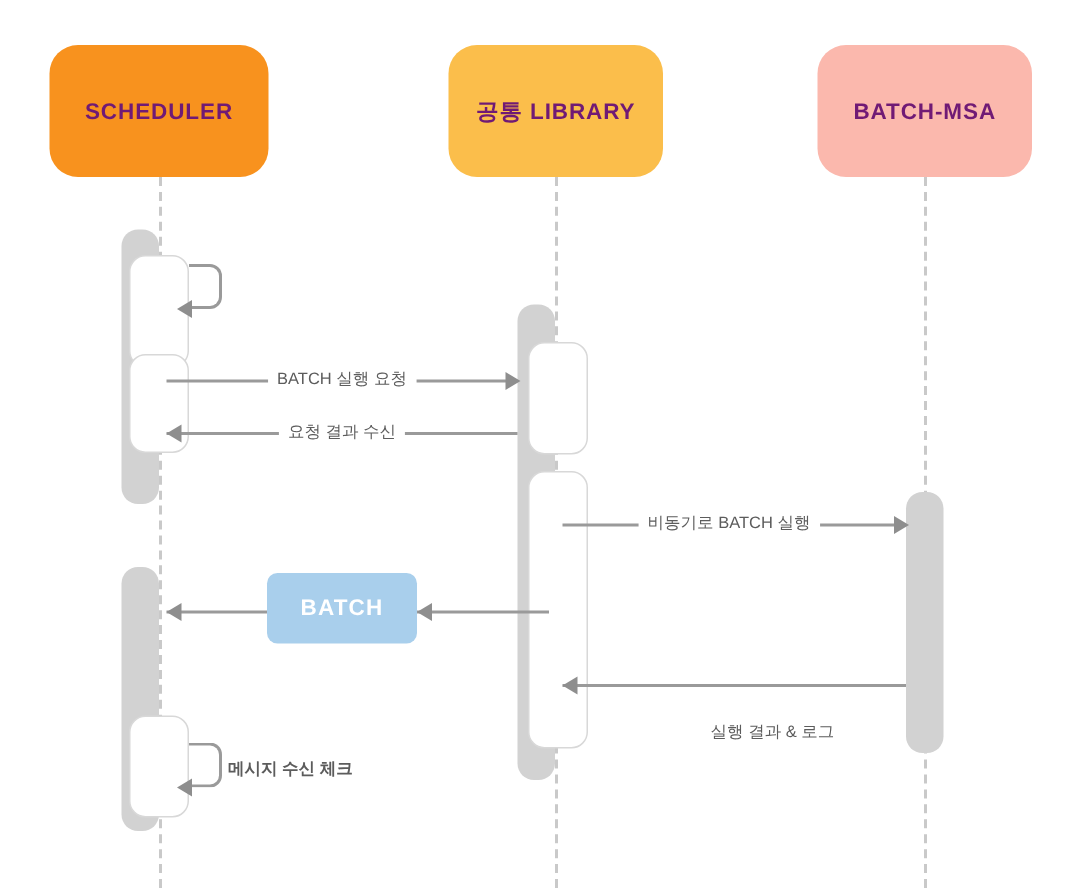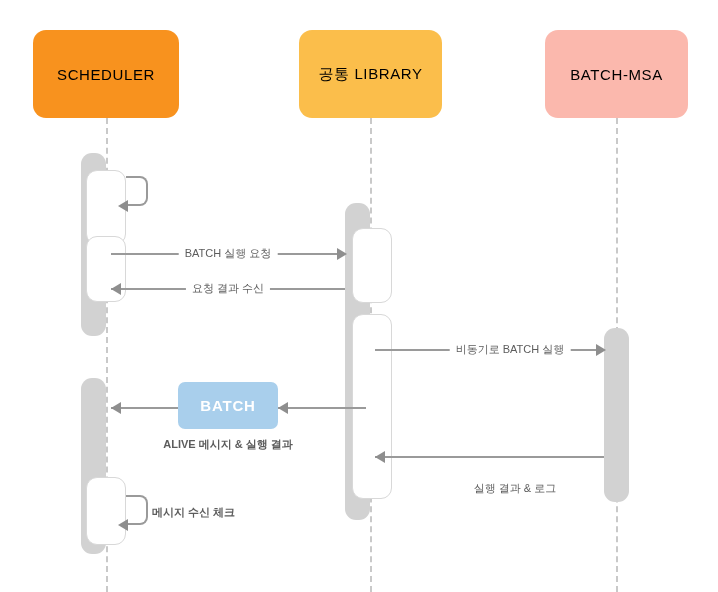--- a/index.html
+++ b/index.html
@@ -17,23 +17,23 @@
     background: #ffffff;
     overflow: hidden;
   }
 
   
   .actor-box {
     position: absolute;
     display: flex;
     align-items: center;
     justify-content: center;
-    border-radius: 13px;
-    color: #000000;
-    font-weight: normal;
+    border-radius: 19px;
+    color: #701a75;
+    font-weight: bold;
     font-size: 15px;
     letter-spacing: 0.6px;
     text-align: center;
     box-sizing: border-box;
   }
 
   
   .lifeline {
     position: absolute;
     width: 0;
@@ -162,32 +162,31 @@
   <div class="msg" style="left:111px; top:253px; width:234px;"></div>
   <div class="arrowhead right" style="left:337px; top:248px;"></div>
   <div class="msg-label centered" style="left:228px; top:246px;">BATCH 실행 요청</div>
 
   <div class="msg" style="left:111px; top:288px; width:234px;"></div>
   <div class="arrowhead left" style="left:111px; top:283px;"></div>
   <div class="msg-label centered" style="left:228px; top:281px;">요청 결과 수신</div>
 
   <div class="msg" style="left:375px; top:349px; width:229px;"></div>
   <div class="arrowhead right" style="left:596px; top:344px;"></div>
-  <div class="msg-label centered" style="left:510px; top:342px;">비동기로 BATCH 실행</div>
+  <div class="msg-label centered" style="left:486px; top:342px;">비동기로 BATCH 실행</div>
 
   <div class="msg" style="left:278px; top:407px; width:88px;"></div>
   <div class="arrowhead left" style="left:278px; top:402px;"></div>
 
   <div class="msg" style="left:111px; top:407px; width:67px;"></div>
   <div class="arrowhead left" style="left:111px; top:402px;"></div>
 
   <div class="kafka-box" style="left:178px; top:382px; width:100px; height:47px; background:#a9cfec;">
     <span>BATCH</span>
   </div>
-  <div class="kafka-caption" style="left:228px; top:437px;">ALIVE 메시지 &amp; 실행 결과</div>
 
   <div class="msg" style="left:375px; top:456px; width:229px;"></div>
   <div class="arrowhead left" style="left:375px; top:451px;"></div>
   <div class="msg-label centered" style="left:515px; top:449px;margin-top:32px;">실행 결과 &amp; 로그</div>
 
   <div class="selfloop" style="left:126px; top:176px; width:22px; height:30px;"></div>
   <div class="arrowhead left" style="left:118px; top:200px;"></div>
 
   <div class="selfloop" style="left:126px; top:495px; width:22px; height:30px;"></div>
   <div class="arrowhead left" style="left:118px; top:519px;"></div>

